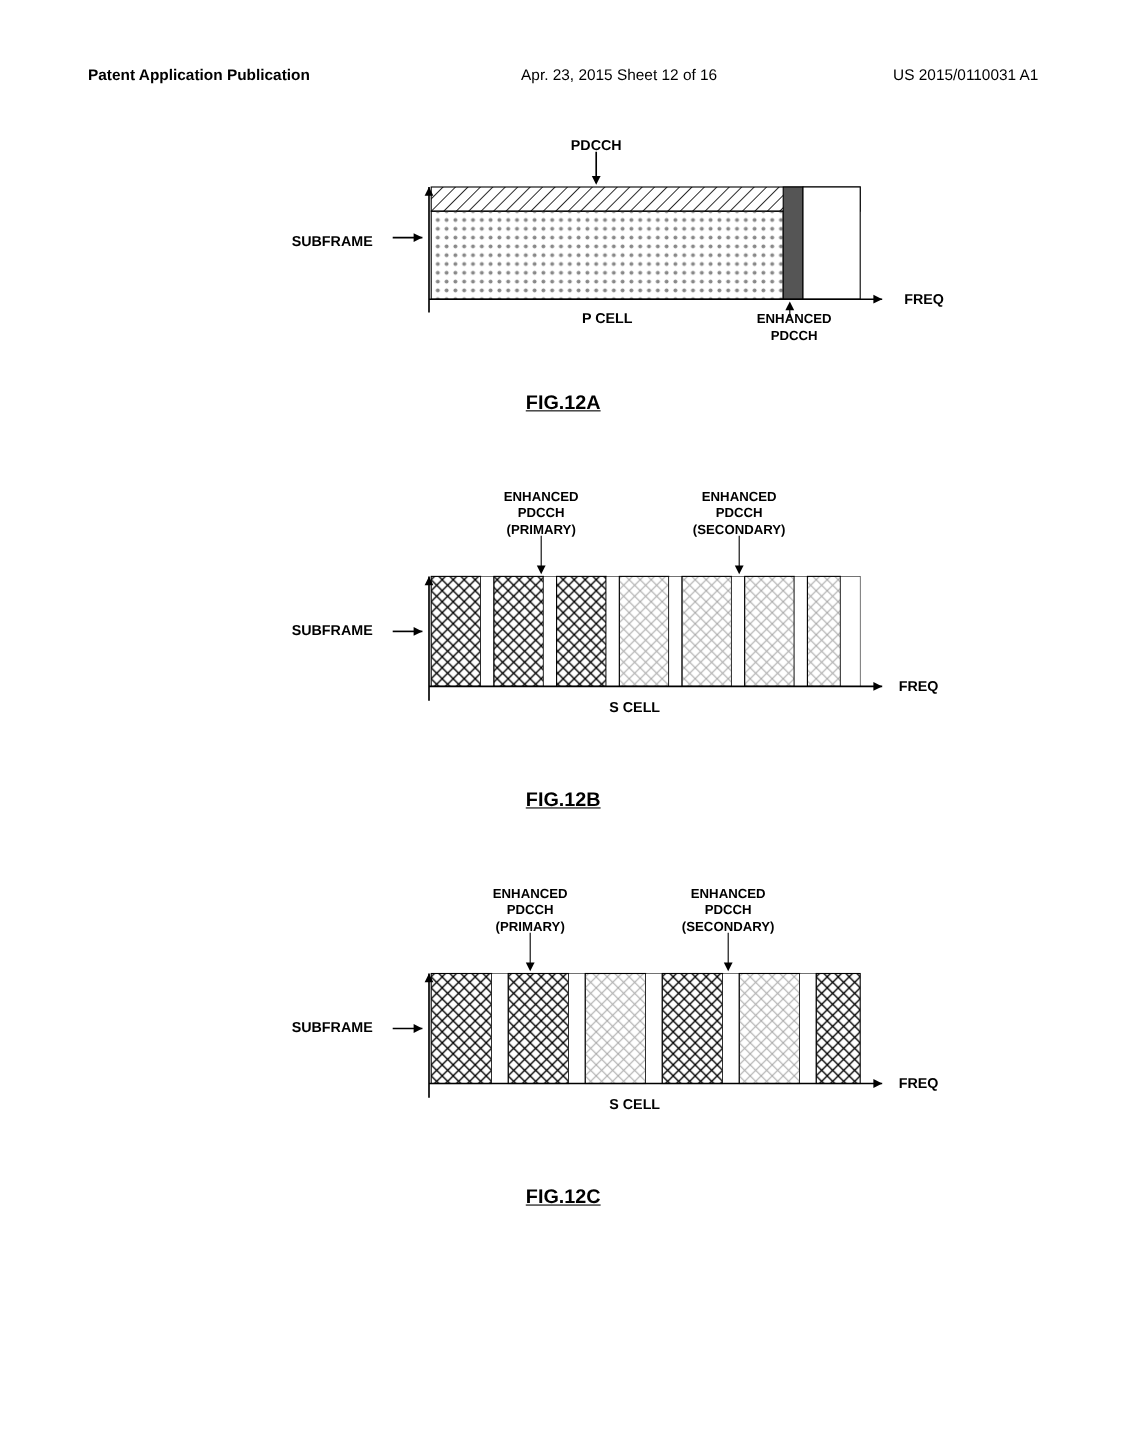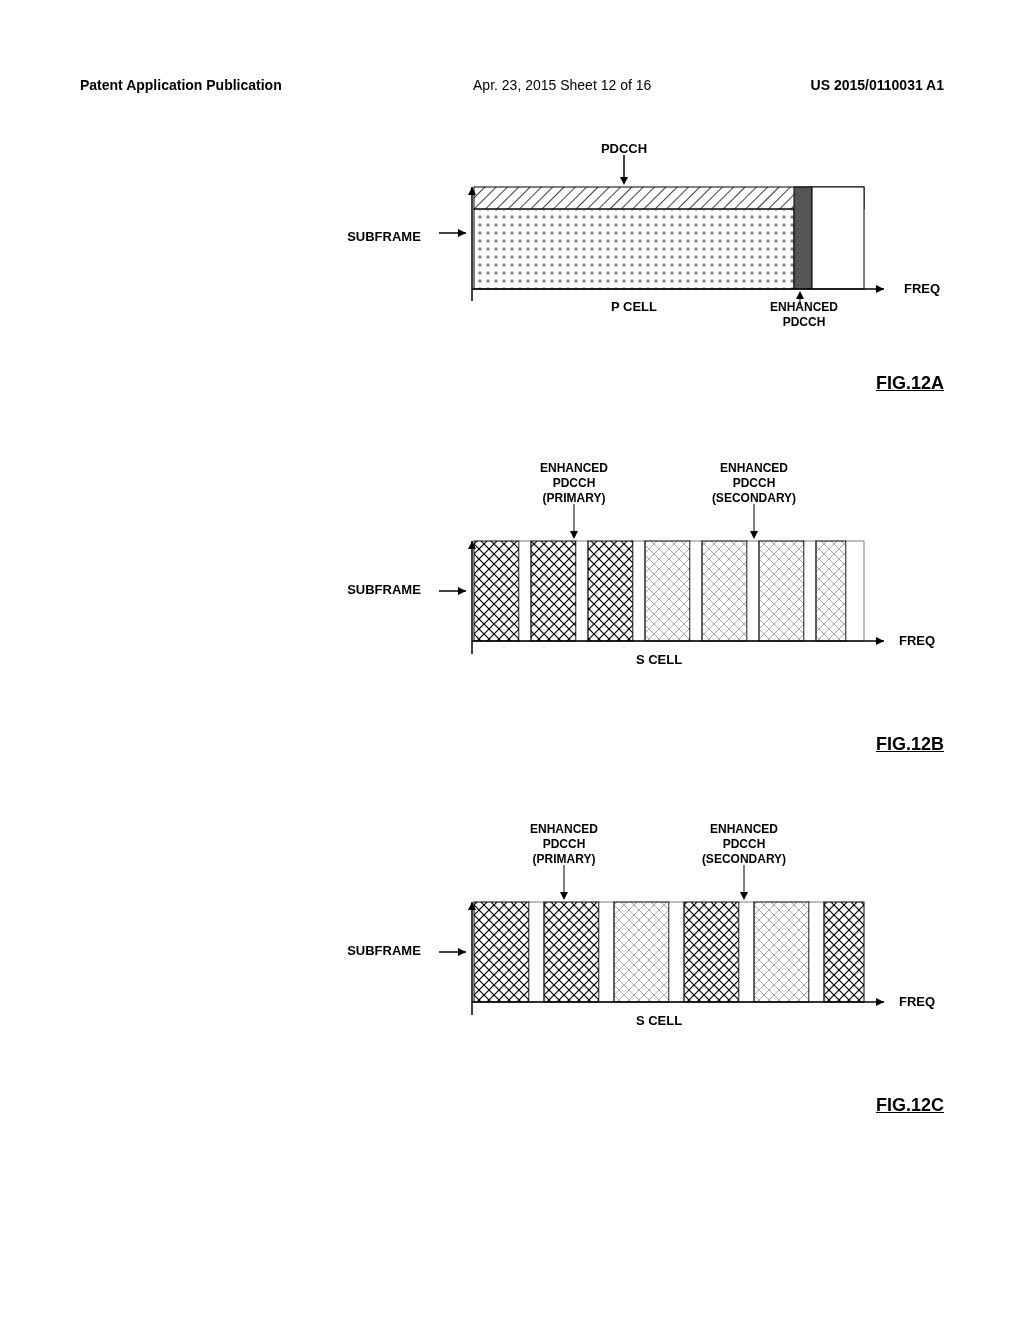--- a/index.html
+++ b/index.html
@@ -8,43 +8,43 @@
       font-family: Arial, sans-serif;
       width: 1024px;
       min-height: 1320px;
       position: relative;
     }
 
     .page {
       width: 1024px;
       min-height: 1320px;
       background: #fff;
-      padding: 77px 80px;
+      padding: 60px 80px;
     }
 
     
     .header {
       display: flex;
       justify-content: space-between;
       align-items: center;
       margin-bottom: 40px;
       font-size: 14px;
       font-weight: bold;
     }
 
     .header-left { font-weight: bold; }
     .header-center { font-weight: normal; margin-left: 32px; }
-    .header-right { font-weight: bold; }
+    .header-right { font-weight: normal; }
 
     
     .figure-container {
       margin-bottom: 40px;
       display: flex;
       flex-direction: column;
-      align-items: flex-end;
+      align-items: center;
     }
 
     .fig-label {
       font-size: 18px;
       font-weight: bold;
       margin-top: 10px;
       margin-bottom: 20px;
       text-decoration: underline;
     }
 

